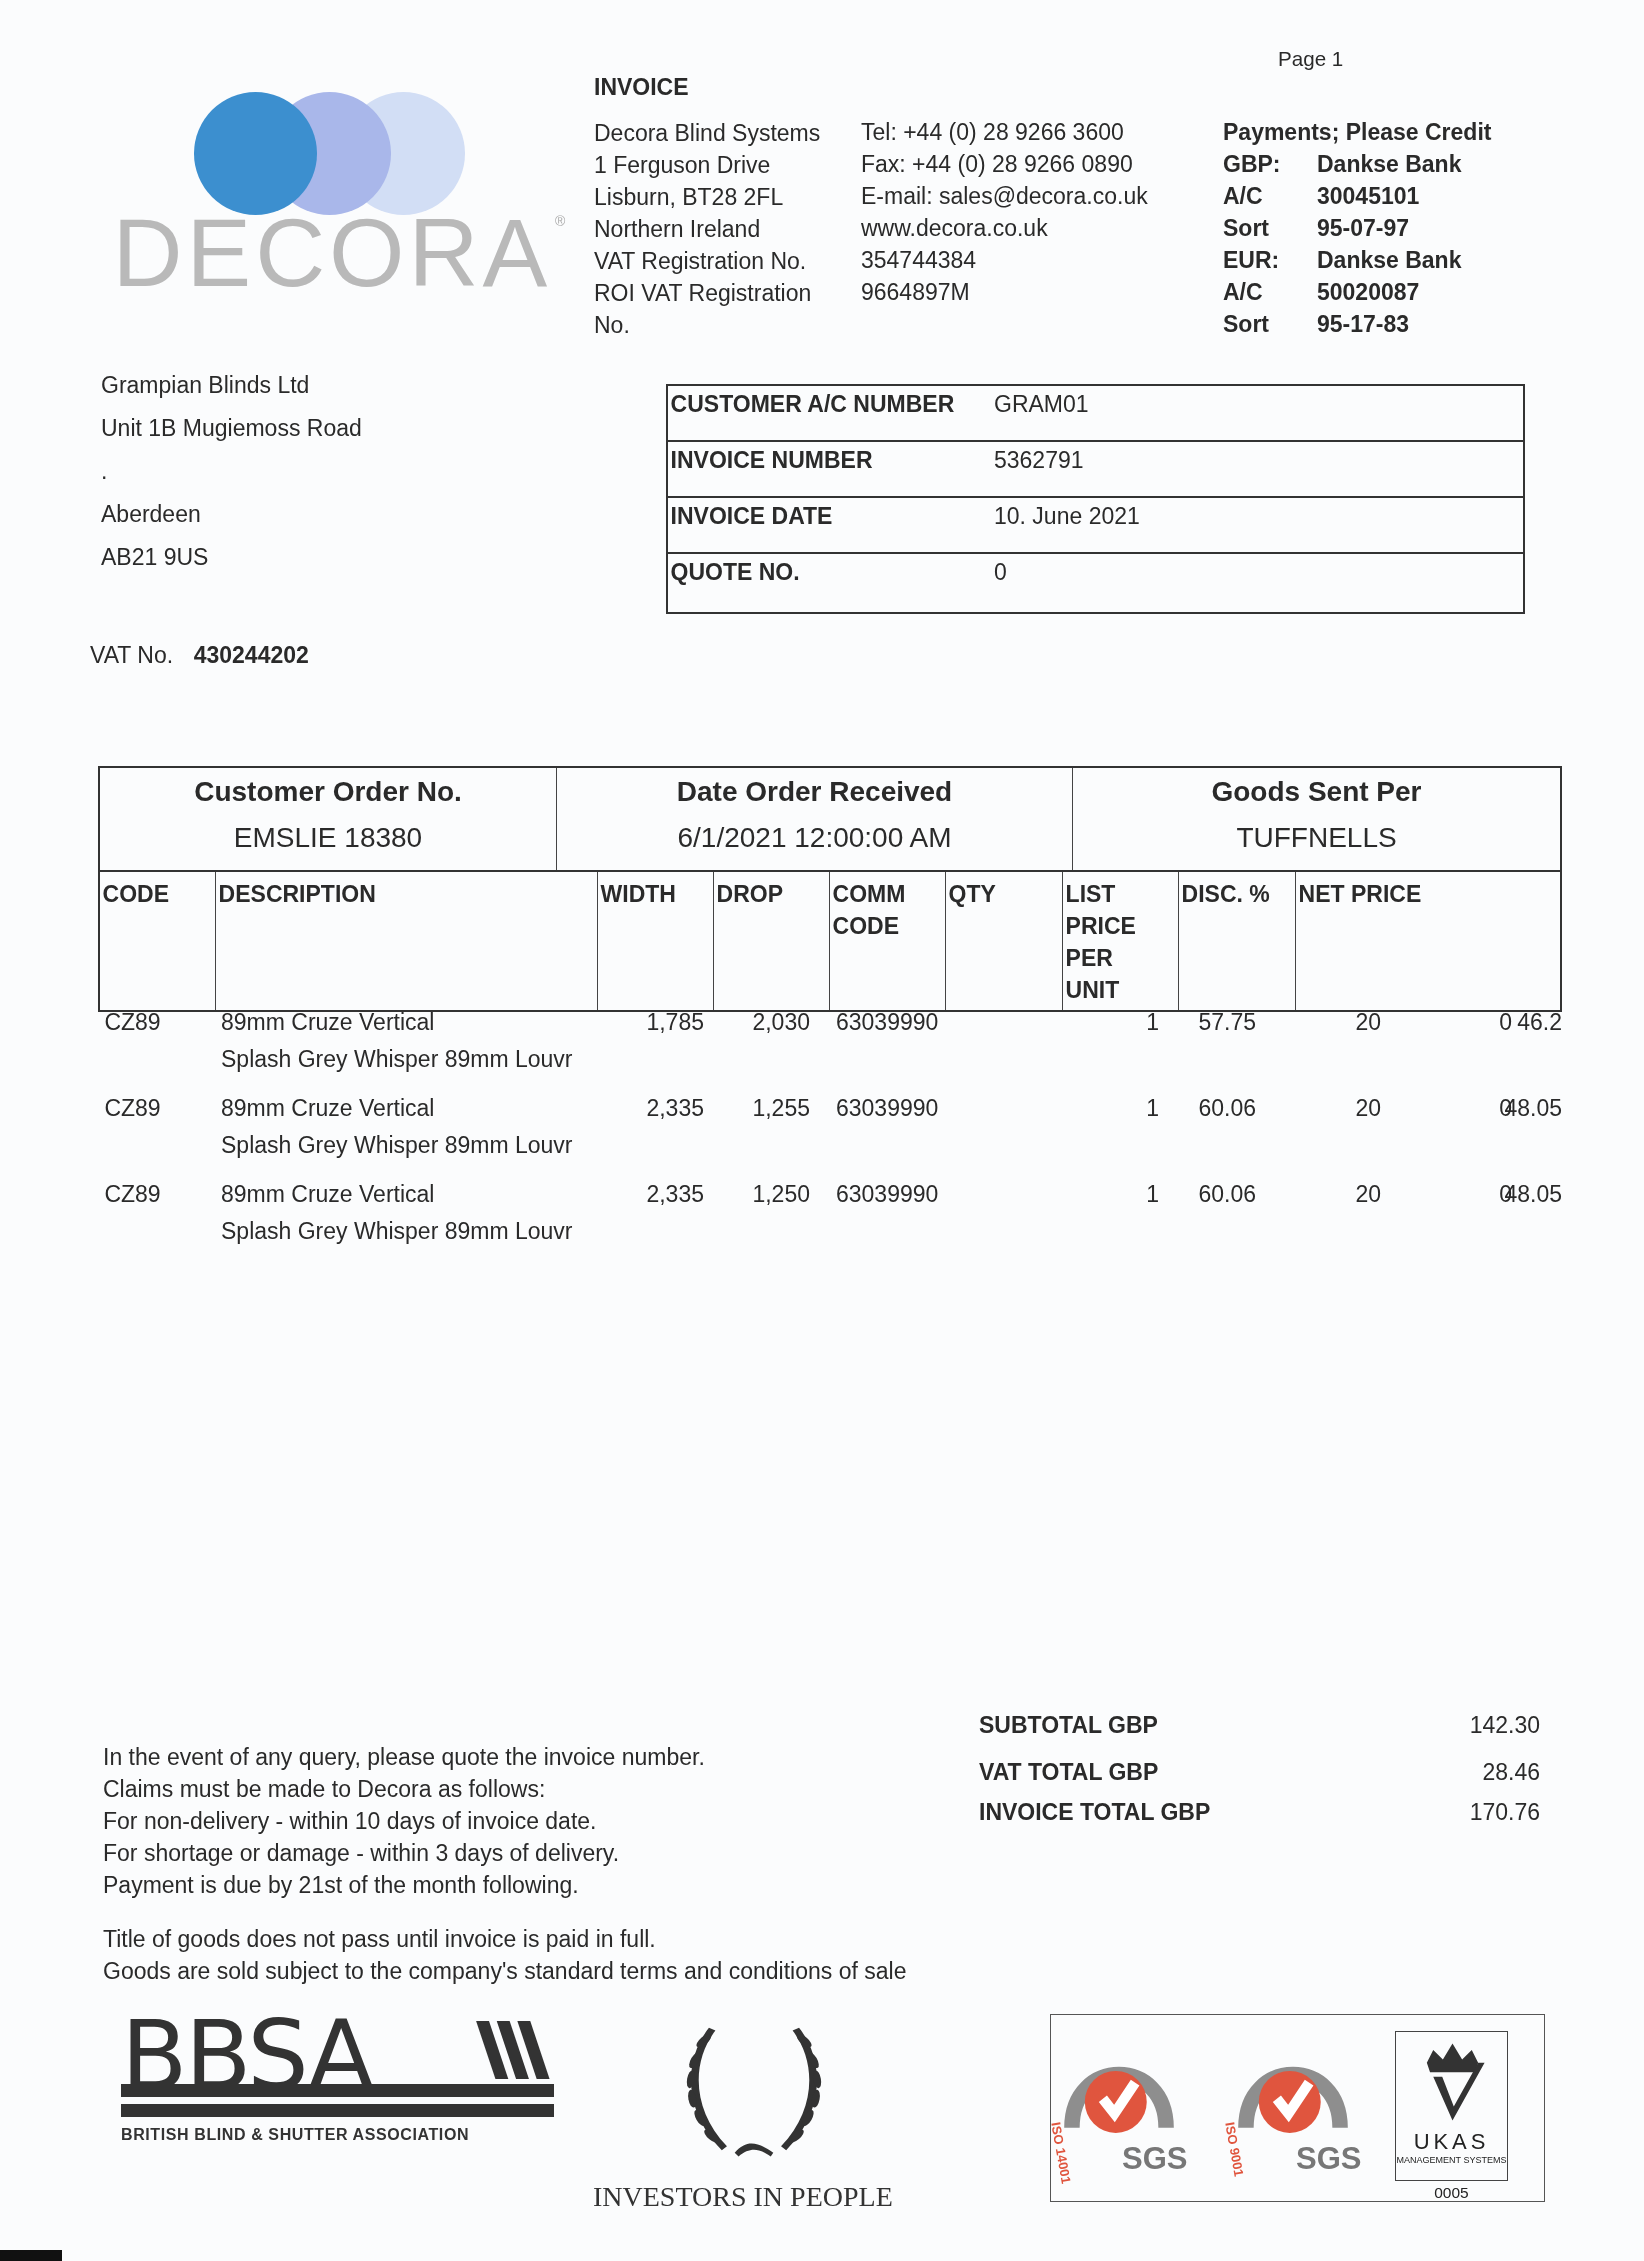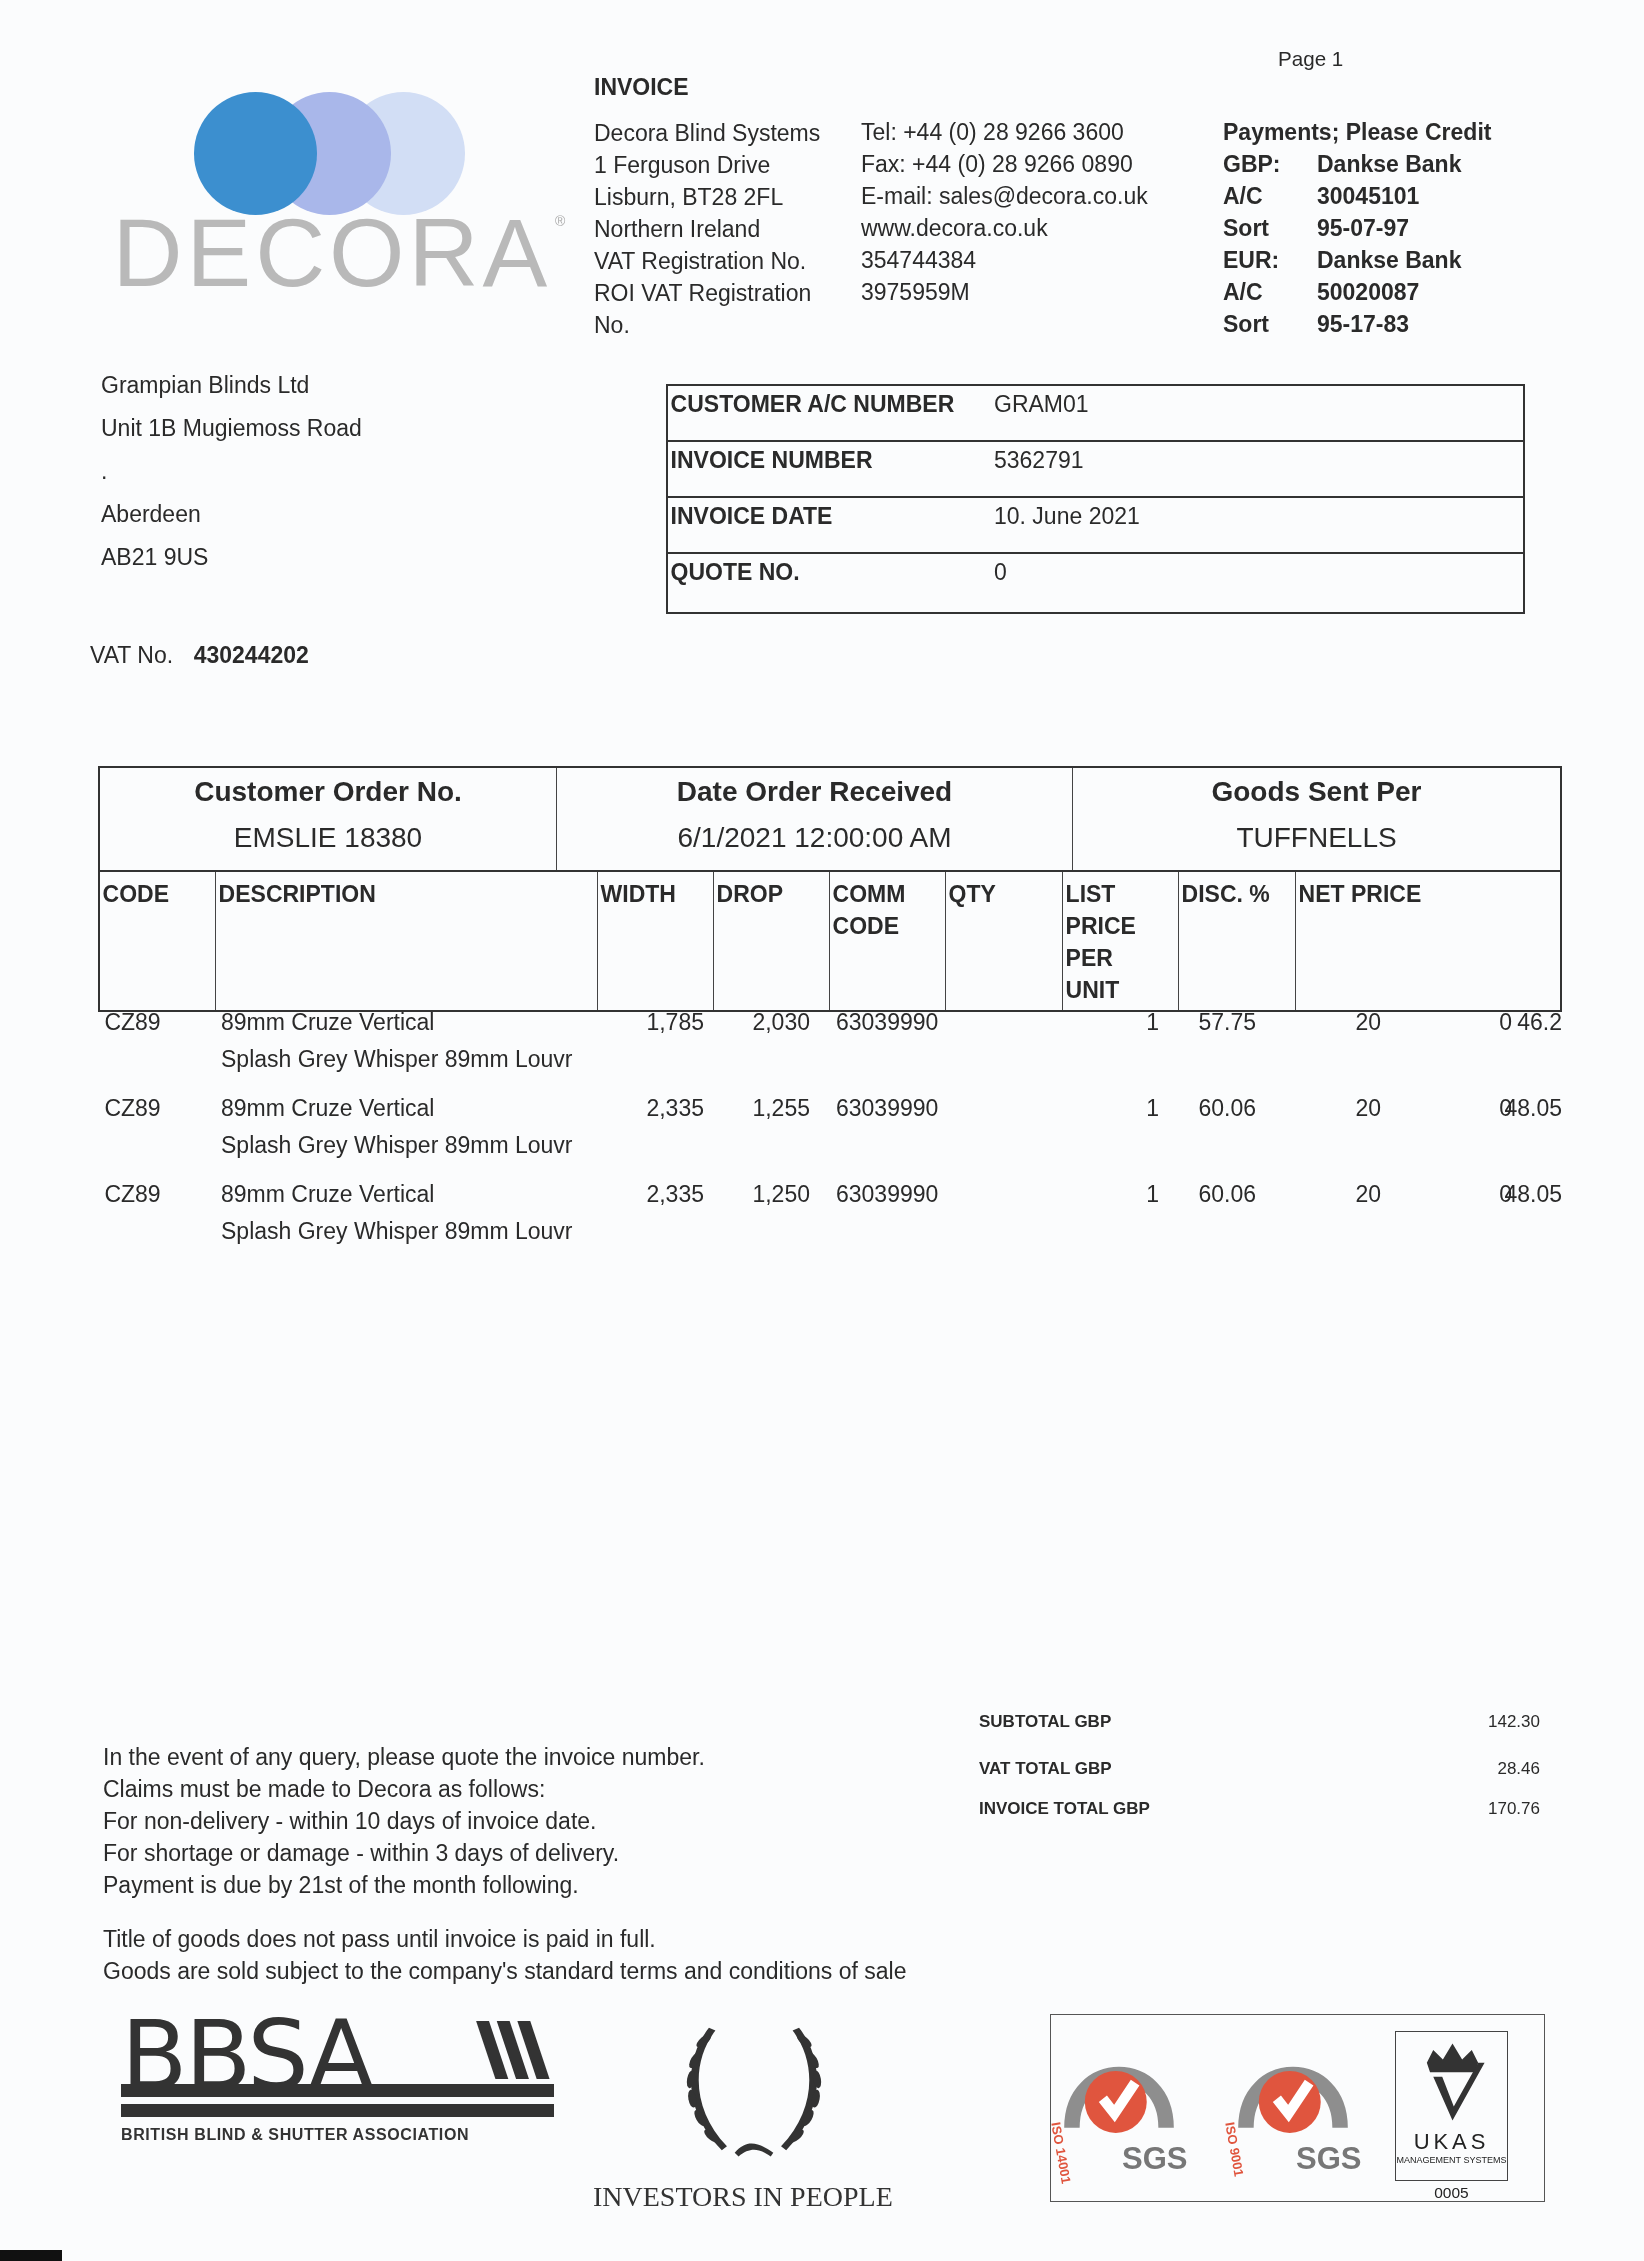--- a/index.html
+++ b/index.html
@@ -57,21 +57,21 @@
   .item span { position: absolute; white-space: nowrap; }
   .item .l2 { top: 37px; }
 
   
   .notes { left: 103px; top: 1741px; }
   .notes .t { line-height: 32px; }
   .terms { left: 103px; top: 1923px; }
   .terms .t { line-height: 32px; }
 
   .totals { left: 979px; top: 1712px; width: 561px; }
-  .trow { position: relative; height: 40px; font-size: 17px; }
+  .trow { position: relative; height: 40px; font-size: 23px; }
   .trow .lbl { position: absolute; left: 0; font-weight: bold; }
   .trow .val { position: absolute; right: 0; }
 
   
   .bbsa { left: 121px; top: 2018px; width: 438px; height: 129px; }
   .bbsa-word { font-size: 97px; font-weight: normal; color: #333; letter-spacing: -2.6px; line-height: 76px; font-family: "DejaVu Sans", sans-serif; }
   .bbsa-bar { position: absolute; left: 0; width: 433px; height: 13px; background: #333; }
   .bbsa-sub { position: absolute; left: 0; top: 108px; font-size: 16px; font-weight: bold; color: #333; letter-spacing: 0.6px; white-space: nowrap; }
 
   .iip { left: 580px; top: 2015px; width: 361px; height: 206px; }
@@ -111,21 +111,21 @@
   <div class="t">ROI VAT Registration</div>
   <div class="t">No.</div>
 </div>
 
 <div class="abs contact">
   <div class="t">Tel: +44 (0) 28 9266 3600</div>
   <div class="t">Fax: +44 (0) 28 9266 0890</div>
   <div class="t">E-mail: sales@decora.co.uk</div>
   <div class="t">www.decora.co.uk</div>
   <div class="t">354744384</div>
-  <div class="t">3975959M</div>
+  <div class="t">9664897M</div>
 </div>
 
 <div class="abs bank">
   <div class="row">Payments; Please Credit</div>
   <div class="row">
       <span class="k">GBP:</span>
       <span>Dankse Bank</span>
     </div>
   <div class="row">
       <span class="k">A/C</span>

